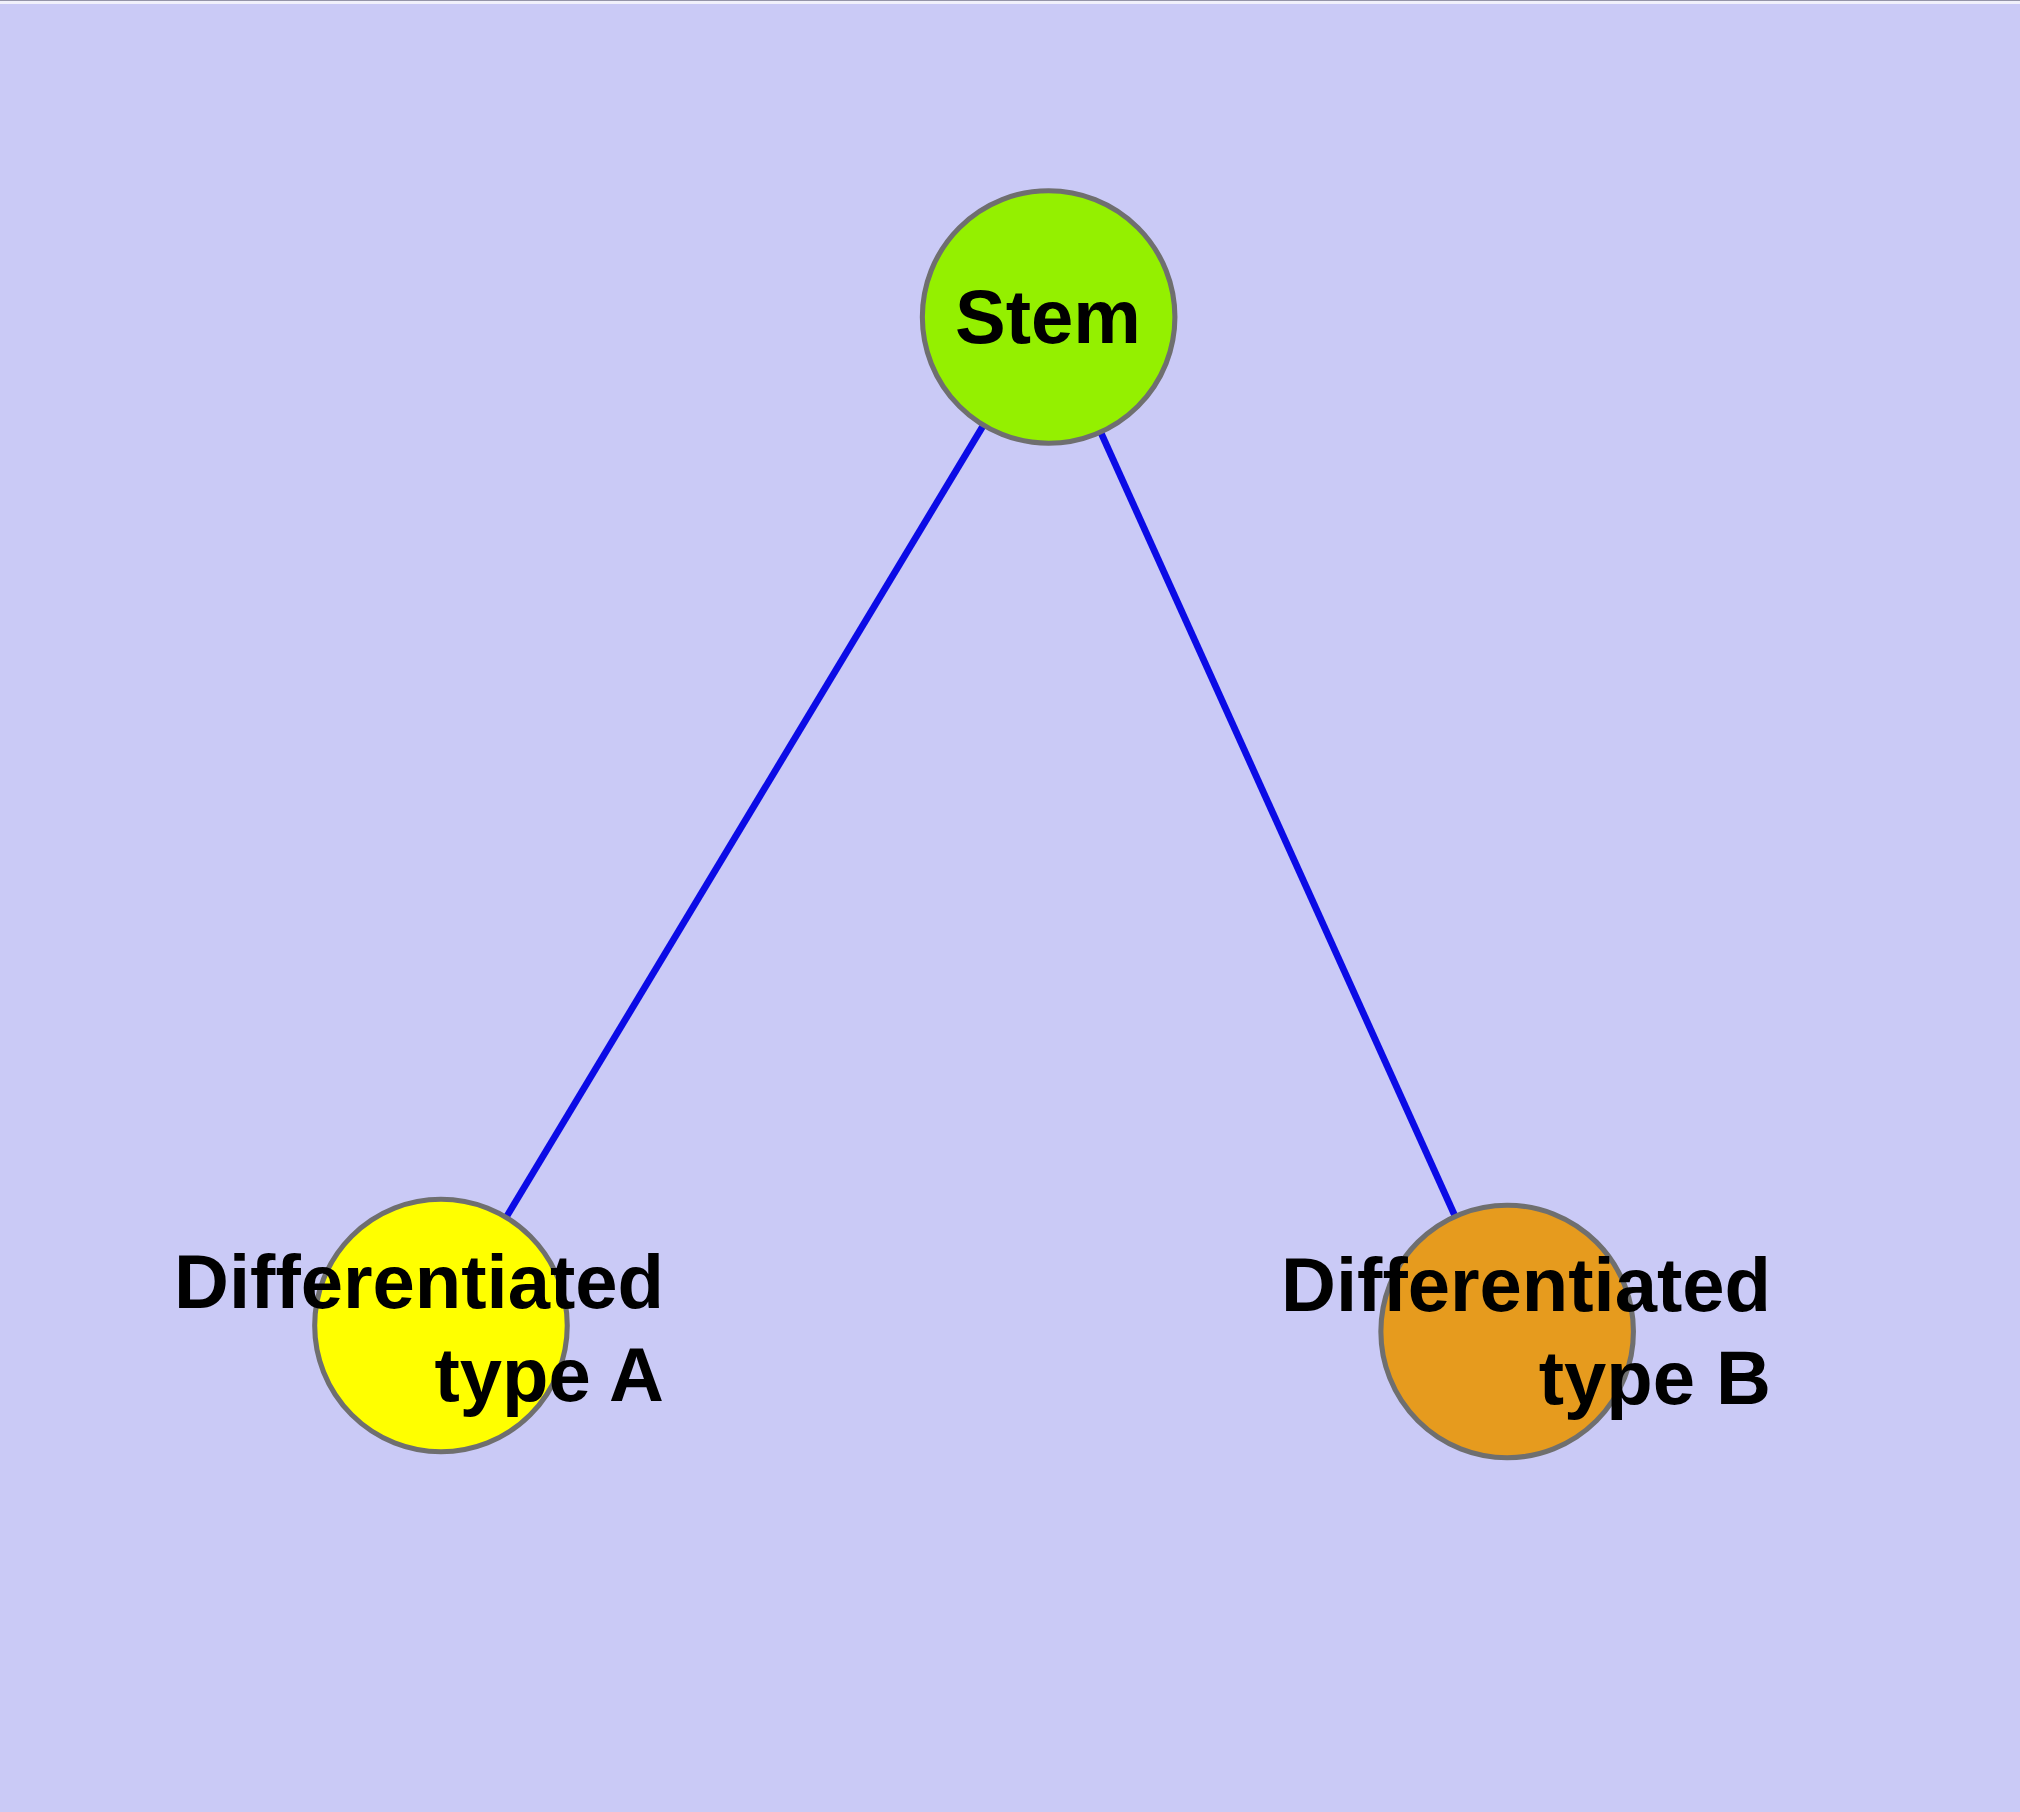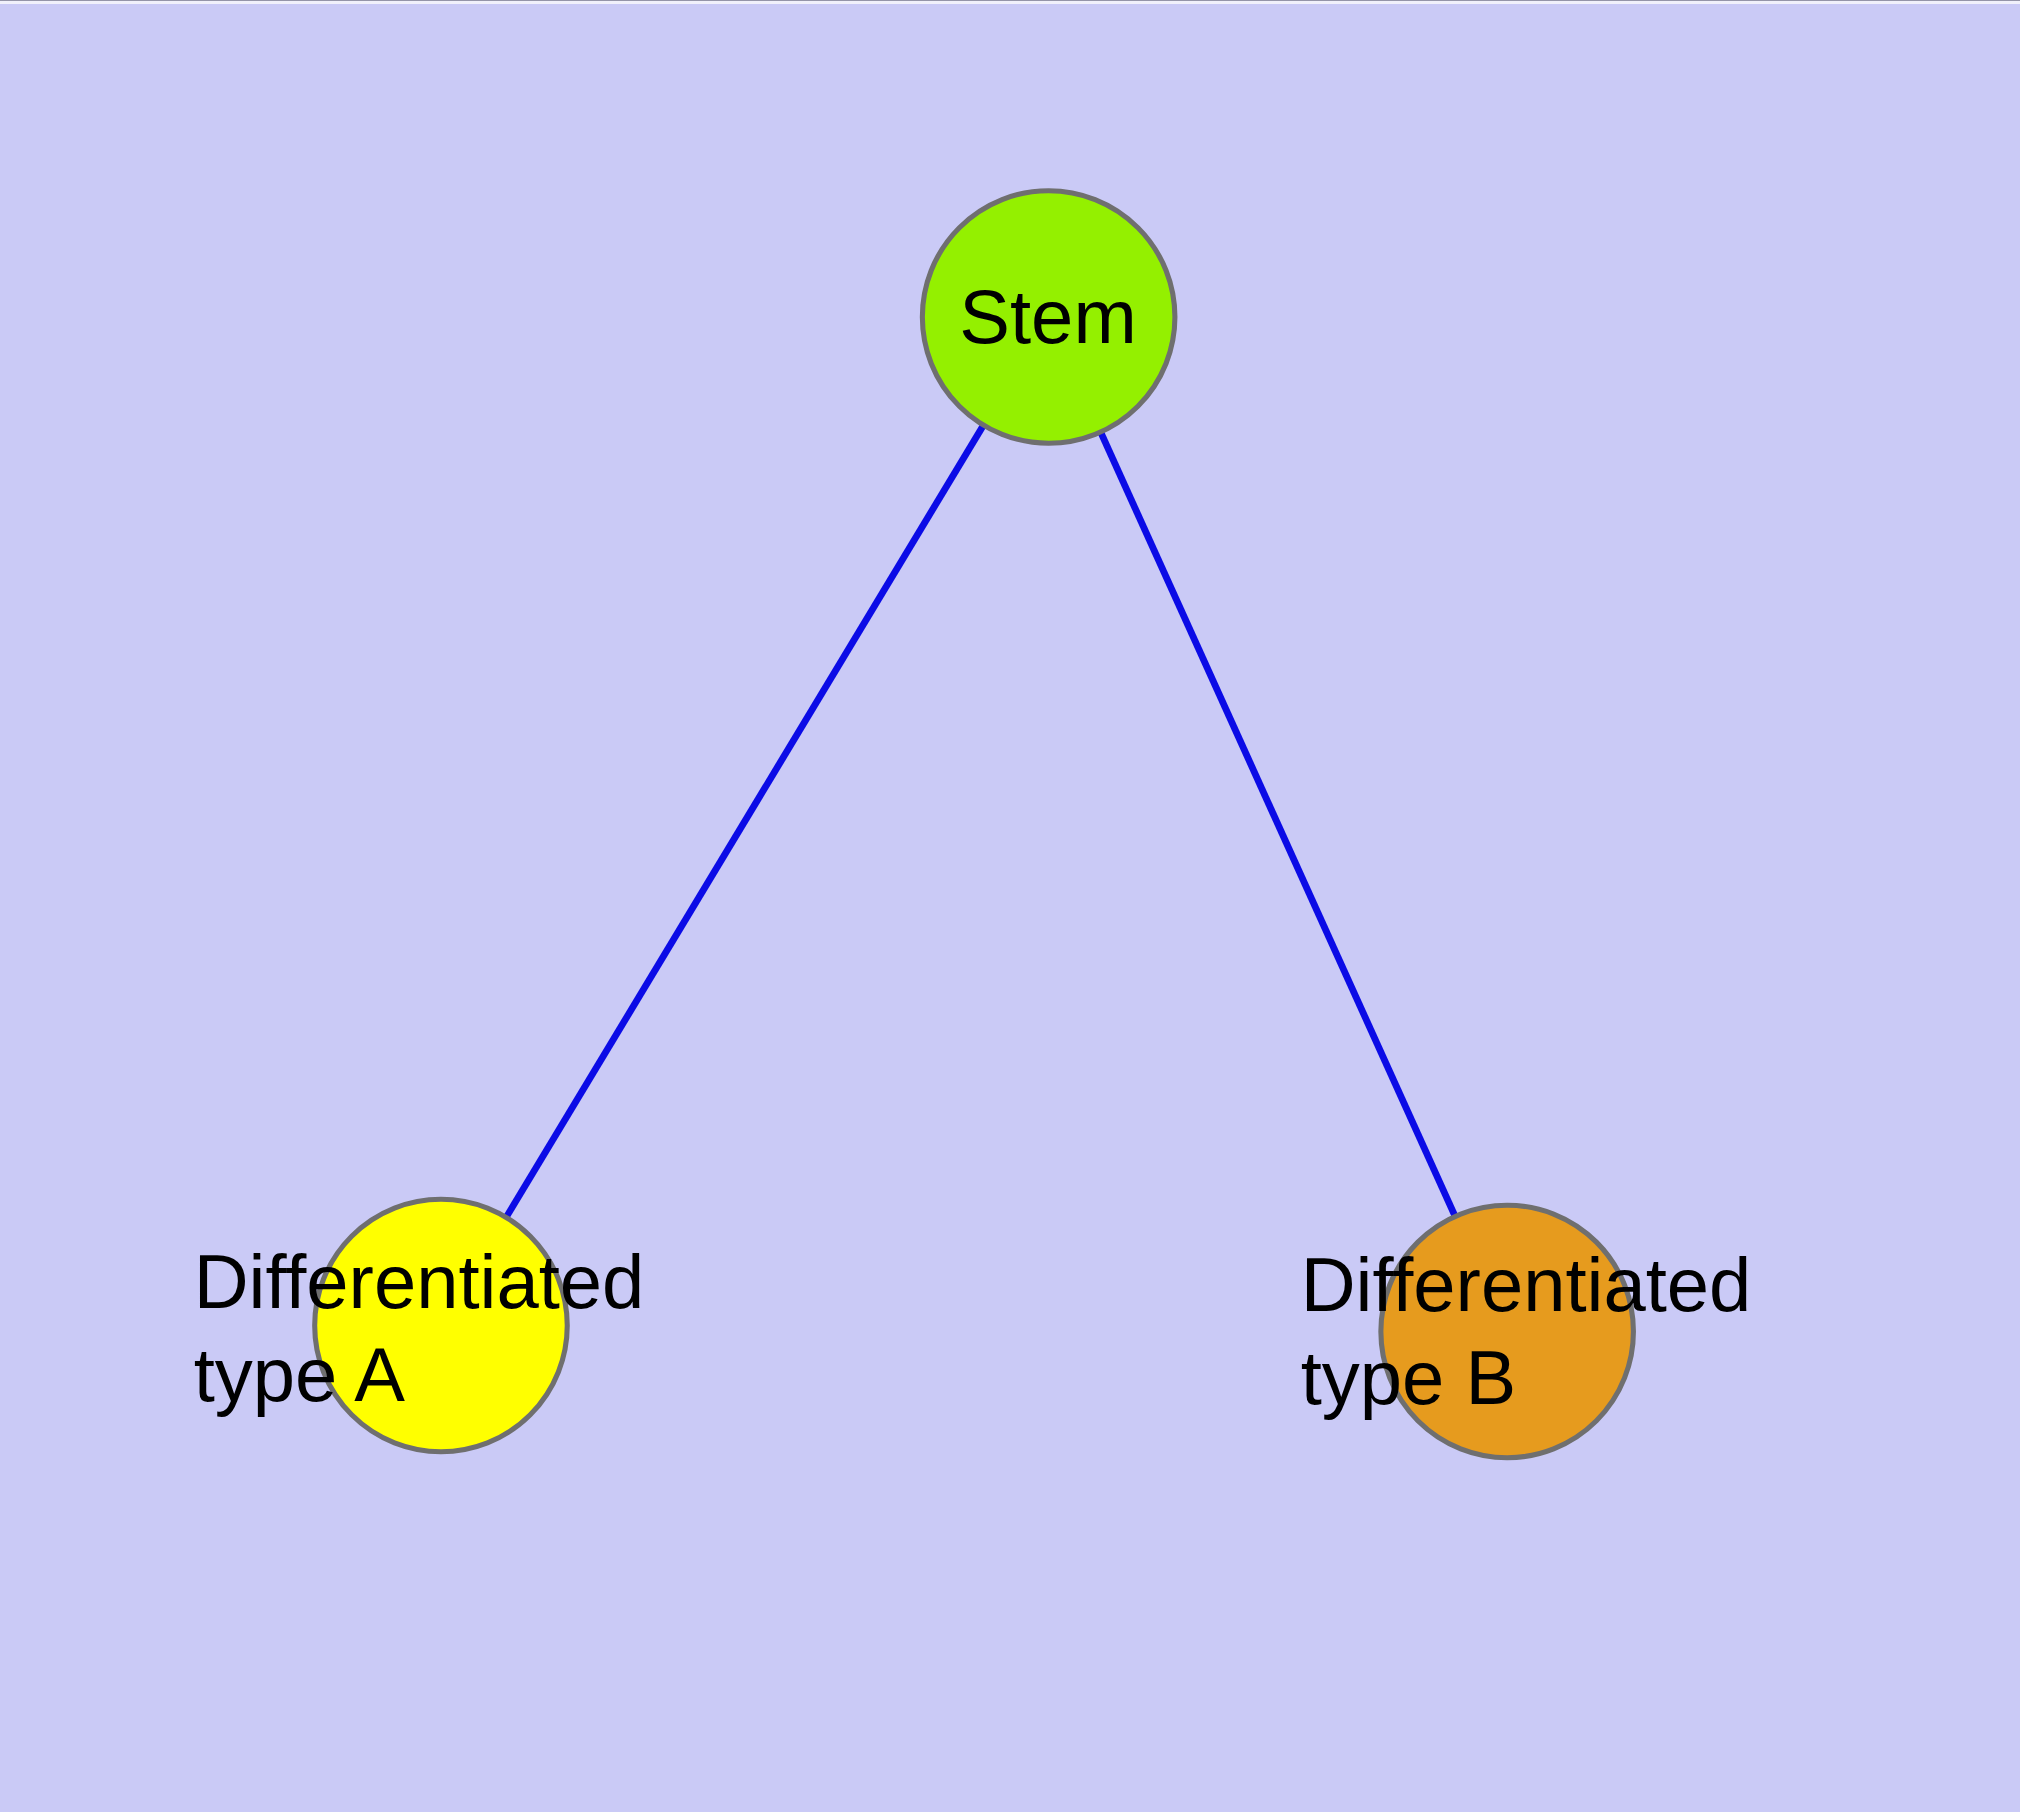--- a/index.html
+++ b/index.html
@@ -28,24 +28,24 @@
     position: absolute;
     top: 0; left: 0;
     width: 2021px;
     height: 1812px;
     display: block;
   }
   .node-label {
     position: absolute;
     transform: translate(-50%, -50%);
     color: #000000;
-    font-weight: 400;
+    font-weight: 700;
     font-size: 76px;
     line-height: 1.22;
-    text-align: left;
+    text-align: right;
     white-space: pre-line;
     letter-spacing: 0px;
     pointer-events: none;
   }
   .label-stem   { left: 1048px; top: 317px;  }
   .label-type-a { left: 419px;  top: 1329px; }
   .label-type-b { left: 1526px; top: 1332px; }
 </style>
 </head>
 <body>

